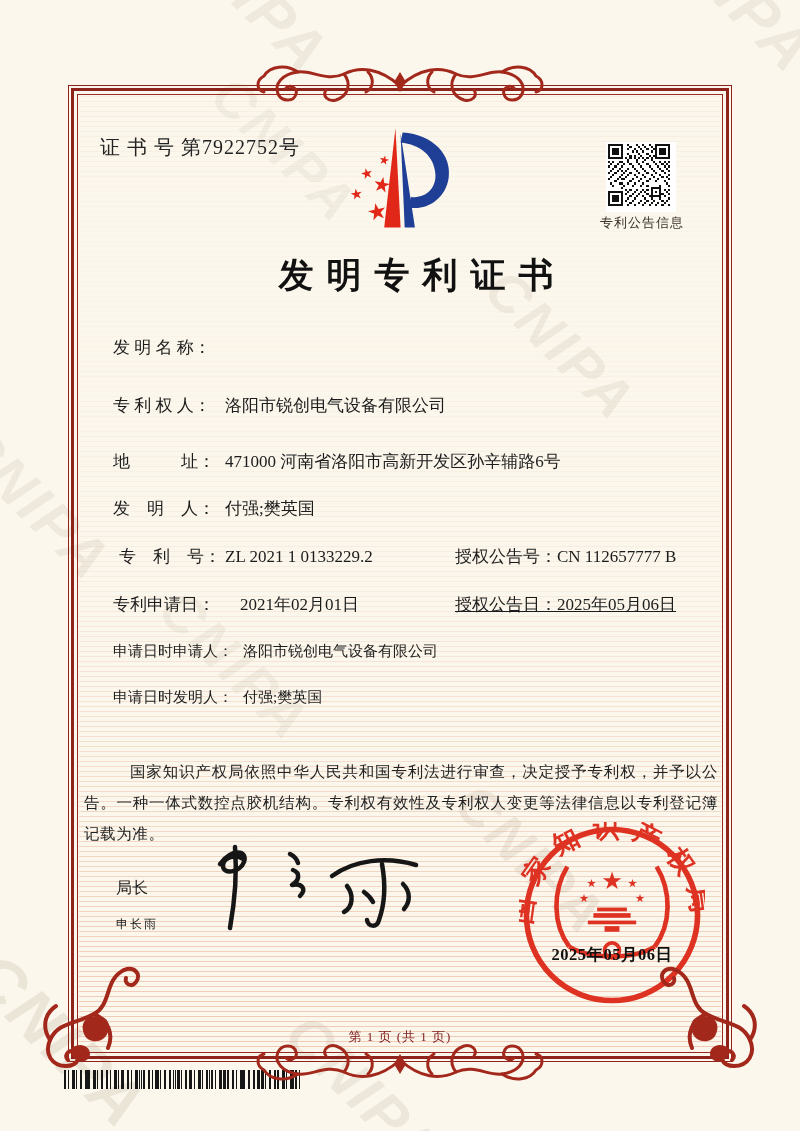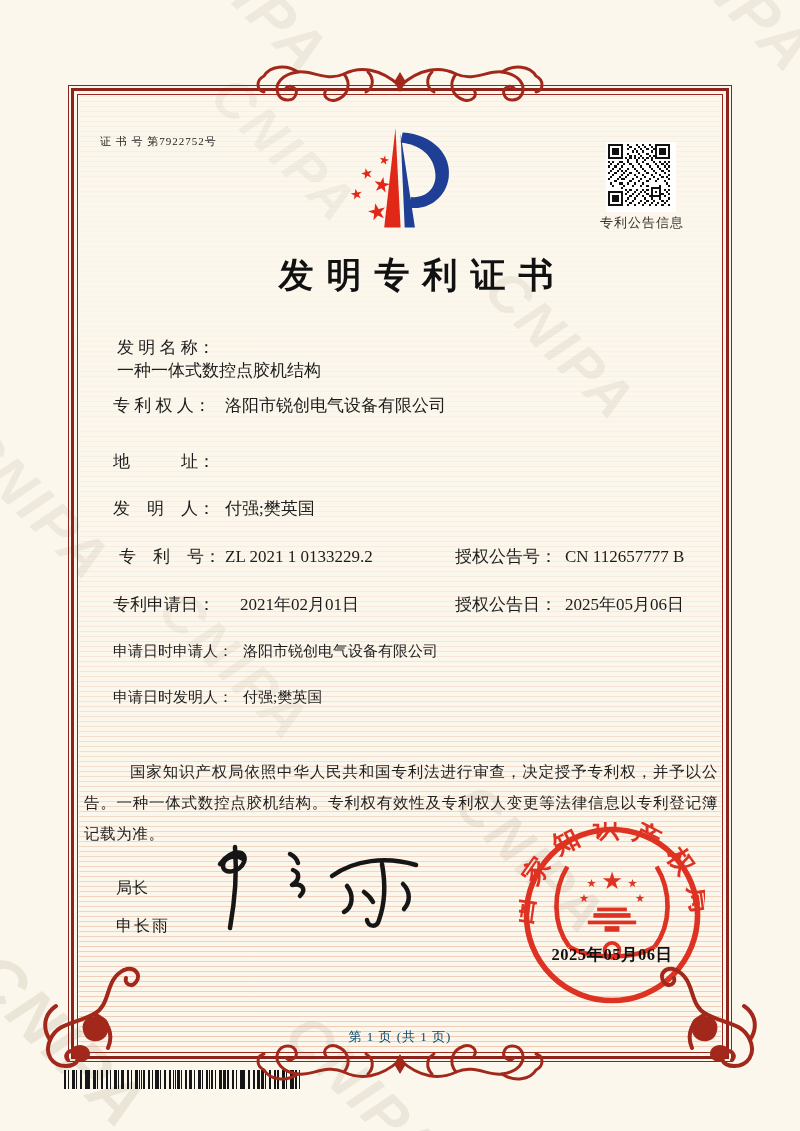--- a/index.html
+++ b/index.html
@@ -45,70 +45,70 @@
       rgba(224,150,118,0.55) 0 1px, rgba(224,150,118,0) 1px 5px);
     -webkit-mask-image:linear-gradient(180deg,
       rgba(0,0,0,.18) 0%, rgba(0,0,0,.05) 14%, rgba(0,0,0,.10) 34%,
       rgba(0,0,0,.22) 52%, rgba(0,0,0,.55) 74%, rgba(0,0,0,.85) 100%);
     mask-image:linear-gradient(180deg,
       rgba(0,0,0,.18) 0%, rgba(0,0,0,.05) 14%, rgba(0,0,0,.10) 34%,
       rgba(0,0,0,.22) 52%, rgba(0,0,0,.55) 74%, rgba(0,0,0,.85) 100%);
   }
 
   
-  .cert-no{left:100px;top:134px;font-size:11px;letter-spacing:1px;color:#222;font-family:Liberation Serif, serif;}
+  .cert-no{left:100px;top:134px;font-size:20px;letter-spacing:1px;color:#222;font-family:Liberation Serif, serif;}
   .logo{left:333px;top:126px;width:128px;height:108px;}
   .qr-wrap{left:606px;top:142px;width:66px;height:66px;background:#fff;padding:2px;}
   .qr-caption{
     left:594px;top:214px;width:96px;text-align:center;
     font-size:13px;letter-spacing:1px;color:#3a332c;
   }
   .title{
     left:0;top:236px;width:100%;text-align:center;
     font-size:35px;font-weight:bold;letter-spacing:13px;text-indent:13px;
     color:#111;
   }
 
   
   .row{position:absolute;left:113px;font-size:17px;display:flex;align-items:baseline;color:#1c1c1c;}
   .row .lbl{flex:none;width:108px;}
   .row .val{margin-left:4px;white-space:nowrap;}
   .r1{top:336px;flex-direction:column;} .r2{top:394px;align-items:flex-end;} .r3{top:450px;} .r4{top:497px;justify-content:center;}
   .r5{top:545px;text-align:right;} .r6{top:593px;gap:15px;}
   .rcol{position:absolute;left:455px;font-size:17px;display:flex;align-items:baseline;color:#1c1c1c;}
-  .rc5{top:545px;} .rc6{top:593px;}
+  .rc5{top:545px;} .rc6{top:593px;text-decoration:underline;}
   .rcol .lbl{flex:none;}
-  .rcol .val{margin-left:8px;white-space:nowrap;}
+  .rcol .val{white-space:nowrap;}
   .rowsm{position:absolute;left:113px;font-size:15px;display:flex;align-items:flex-end;color:#1c1c1c;}
   .r7{top:642px;} .r8{top:688px;}
   .rowsm .lbl{flex:none;}
   .rowsm .val{margin-left:10px;white-space:nowrap;}
 
   
   .body-par{
     left:84px;top:756px;width:634px;
     font-size:15.5px;line-height:31px;letter-spacing:0.6px;
     text-indent:46px;text-align:justify;color:#222;
   }
 
   
   .dir-title{left:116px;top:878px;font-size:16px;
     font-family:"Liberation Sans","DejaVu Sans",sans-serif;color:#1a1a1a;}
-  .dir-name{left:116px;top:916px;font-size:16px;letter-spacing:2px;
+  .dir-name{left:116px;top:916px;font-size:12px;letter-spacing:2px;
     font-family:"Liberation Sans","DejaVu Sans",sans-serif;color:#1a1a1a;}
   .sig{left:190px;top:840px;width:250px;height:100px;}
   .seal{left:519px;top:822px;width:186px;height:186px;opacity:.96;}
   .seal-date{
     left:519px;top:944px;width:186px;text-align:center;
     font-size:16.5px;font-weight:bold;color:#101010;letter-spacing:0.5px;
   }
 
   
   .footer{left:0;top:1028px;width:100%;text-align:center;
-    font-size:13px;letter-spacing:1px;color:#0c4a6e;}
+    font-size:13px;letter-spacing:1px;color:#7f1d1d;}
   .barcode{
     left:64px;top:1070px;width:237px;height:19px;
     background-image:
       repeating-linear-gradient(90deg,
         #161616 0 2px, transparent 2px 4px,
         #161616 4px 5px, transparent 5px 8px,
         #161616 8px 11px, transparent 11px 12px,
         #161616 12px 13px, transparent 13px 16px,
         #161616 16px 18px, transparent 18px 21px),
       repeating-linear-gradient(90deg,
@@ -179,28 +179,28 @@
     <rect x="22" y="22" width="1" height="1" fill="#111111"></rect>
     <path fill="#111111" d="M9 0h1v1H9zM13 0h1v1h-1zM16 0h1v1h-1zM19 0h1v1h-1zM10 1h1v1h-1zM14 1h1v1h-1zM17 1h1v1h-1zM20 1h1v1h-1zM9 2h1v1H9zM12 2h1v1h-1zM15 2h1v1h-1zM18 2h1v1h-1zM21 2h1v1h-1zM11 3h1v1h-1zM13 3h1v1h-1zM16 3h1v1h-1zM20 3h1v1h-1zM9 4h1v1H9zM14 4h1v1h-1zM18 4h1v1h-1zM10 5h1v1h-1zM12 5h1v1h-1zM15 5h1v1h-1zM19 5h1v1h-1zM21 5h1v1h-1zM8 6h1v1H8zM10 6h1v1h-1zM12 6h1v1h-1zM14 6h1v1h-1zM16 6h1v1h-1zM18 6h1v1h-1zM20 6h1v1h-1zM9 7h1v1H9zM13 7h1v1h-1zM17 7h1v1h-1zM20 7h1v1h-1zM6 8h1v1H6zM6 10h1v1H6zM6 12h1v1H6zM6 14h1v1H6zM6 16h1v1H6zM6 18h1v1H6zM6 20h1v1H6zM0 8h1v1H0zM2 8h1v1H2zM5 8h1v1H5zM9 8h1v1H9zM13 8h1v1h-1zM16 8h1v1h-1zM21 8h1v1h-1zM24 8h1v1h-1zM26 8h1v1h-1zM28 8h1v1h-1zM1 9h1v1H1zM4 9h1v1H4zM7 9h1v1H7zM10 9h1v1h-1zM14 9h1v1h-1zM18 9h1v1h-1zM22 9h1v1h-1zM25 9h1v1h-1zM27 9h1v1h-1zM0 10h1v1H0zM3 10h1v1H3zM11 10h1v1h-1zM15 10h1v1h-1zM19 10h1v1h-1zM23 10h1v1h-1zM26 10h1v1h-1zM28 10h1v1h-1zM2 11h1v1H2zM5 11h1v1H5zM9 11h1v1H9zM12 11h1v1h-1zM16 11h1v1h-1zM20 11h1v1h-1zM24 11h1v1h-1zM27 11h1v1h-1zM1 12h1v1H1zM4 12h1v1H4zM8 12h1v1H8zM13 12h1v1h-1zM17 12h1v1h-1zM21 12h1v1h-1zM25 12h1v1h-1zM28 12h1v1h-1zM0 13h1v1H0zM3 13h1v1H3zM7 13h1v1H7zM10 13h1v1h-1zM14 13h1v1h-1zM18 13h1v1h-1zM22 13h1v1h-1zM26 13h1v1h-1zM2 14h1v1H2zM9 14h1v1H9zM12 14h1v1h-1zM16 14h1v1h-1zM20 14h1v1h-1zM24 14h1v1h-1zM28 14h1v1h-1zM1 15h1v1H1zM5 15h1v1H5zM8 15h1v1H8zM13 15h1v1h-1zM17 15h1v1h-1zM21 15h1v1h-1zM25 15h1v1h-1zM27 15h1v1h-1zM0 16h1v1H0zM4 16h1v1H4zM7 16h1v1H7zM11 16h1v1h-1zM15 16h1v1h-1zM19 16h1v1h-1zM23 16h1v1h-1zM28 16h1v1h-1zM3 17h1v1H3zM10 17h1v1h-1zM14 17h1v1h-1zM18 17h1v1h-1zM22 17h1v1h-1zM26 17h1v1h-1zM1 18h1v1H1zM5 18h1v1H5zM9 18h1v1H9zM12 18h1v1h-1zM16 18h1v1h-1zM27 18h1v1h-1zM2 19h1v1H2zM7 19h1v1H7zM11 19h1v1h-1zM15 19h1v1h-1zM18 19h1v1h-1zM24 19h1v1h-1zM28 19h1v1h-1zM8 21h1v1H8zM10 21h1v1h-1zM13 21h1v1h-1zM16 21h1v1h-1zM18 21h1v1h-1zM26 21h1v1h-1zM28 21h1v1h-1zM9 22h1v1H9zM12 22h1v1h-1zM15 22h1v1h-1zM17 22h1v1h-1zM27 22h1v1h-1zM8 23h1v1H8zM11 23h1v1h-1zM14 23h1v1h-1zM18 23h1v1h-1zM25 23h1v1h-1zM28 23h1v1h-1zM10 24h1v1h-1zM13 24h1v1h-1zM16 24h1v1h-1zM19 24h1v1h-1zM22 24h1v1h-1zM26 24h1v1h-1zM9 25h1v1H9zM12 25h1v1h-1zM17 25h1v1h-1zM20 25h1v1h-1zM24 25h1v1h-1zM28 25h1v1h-1zM8 26h1v1H8zM11 26h1v1h-1zM15 26h1v1h-1zM18 26h1v1h-1zM21 26h1v1h-1zM25 26h1v1h-1zM27 26h1v1h-1zM10 27h1v1h-1zM14 27h1v1h-1zM17 27h1v1h-1zM20 27h1v1h-1zM23 27h1v1h-1zM26 27h1v1h-1zM9 28h1v1H9zM12 28h1v1h-1zM16 28h1v1h-1zM19 28h1v1h-1zM22 28h1v1h-1zM25 28h1v1h-1zM28 28h1v1h-1z"></path>
   </svg>
 </div>
 <div class="abs qr-caption">专利公告信息</div>
 
 <h1 class="abs title" style="margin:16px;">发明专利证书</h1>
 
 <div class="row r1">
   <span class="lbl">发 明 名 称：</span>
-  <span class="val">一种一体式数控点胶机结构</span>
 </div>
 <div class="row r2">
   <span class="lbl">专 利 权 人：</span>
   <span class="val">洛阳市锐创电气设备有限公司</span>
 </div>
 <div class="row r3">
   <span class="lbl">地　　　址：</span>
+  <span class="val">471000 河南省洛阳市高新开发区孙辛辅路6号</span>
 </div>
 <div class="row r4">
   <span class="lbl">发　明　人：</span>
   <span class="val">付强;樊英国</span>
 </div>
 <div class="row r5">
   <span class="lbl">专　利　号：</span>
   <span class="val">ZL 2021 1 0133229.2</span>
 </div>
 <div class="rcol rc5">

